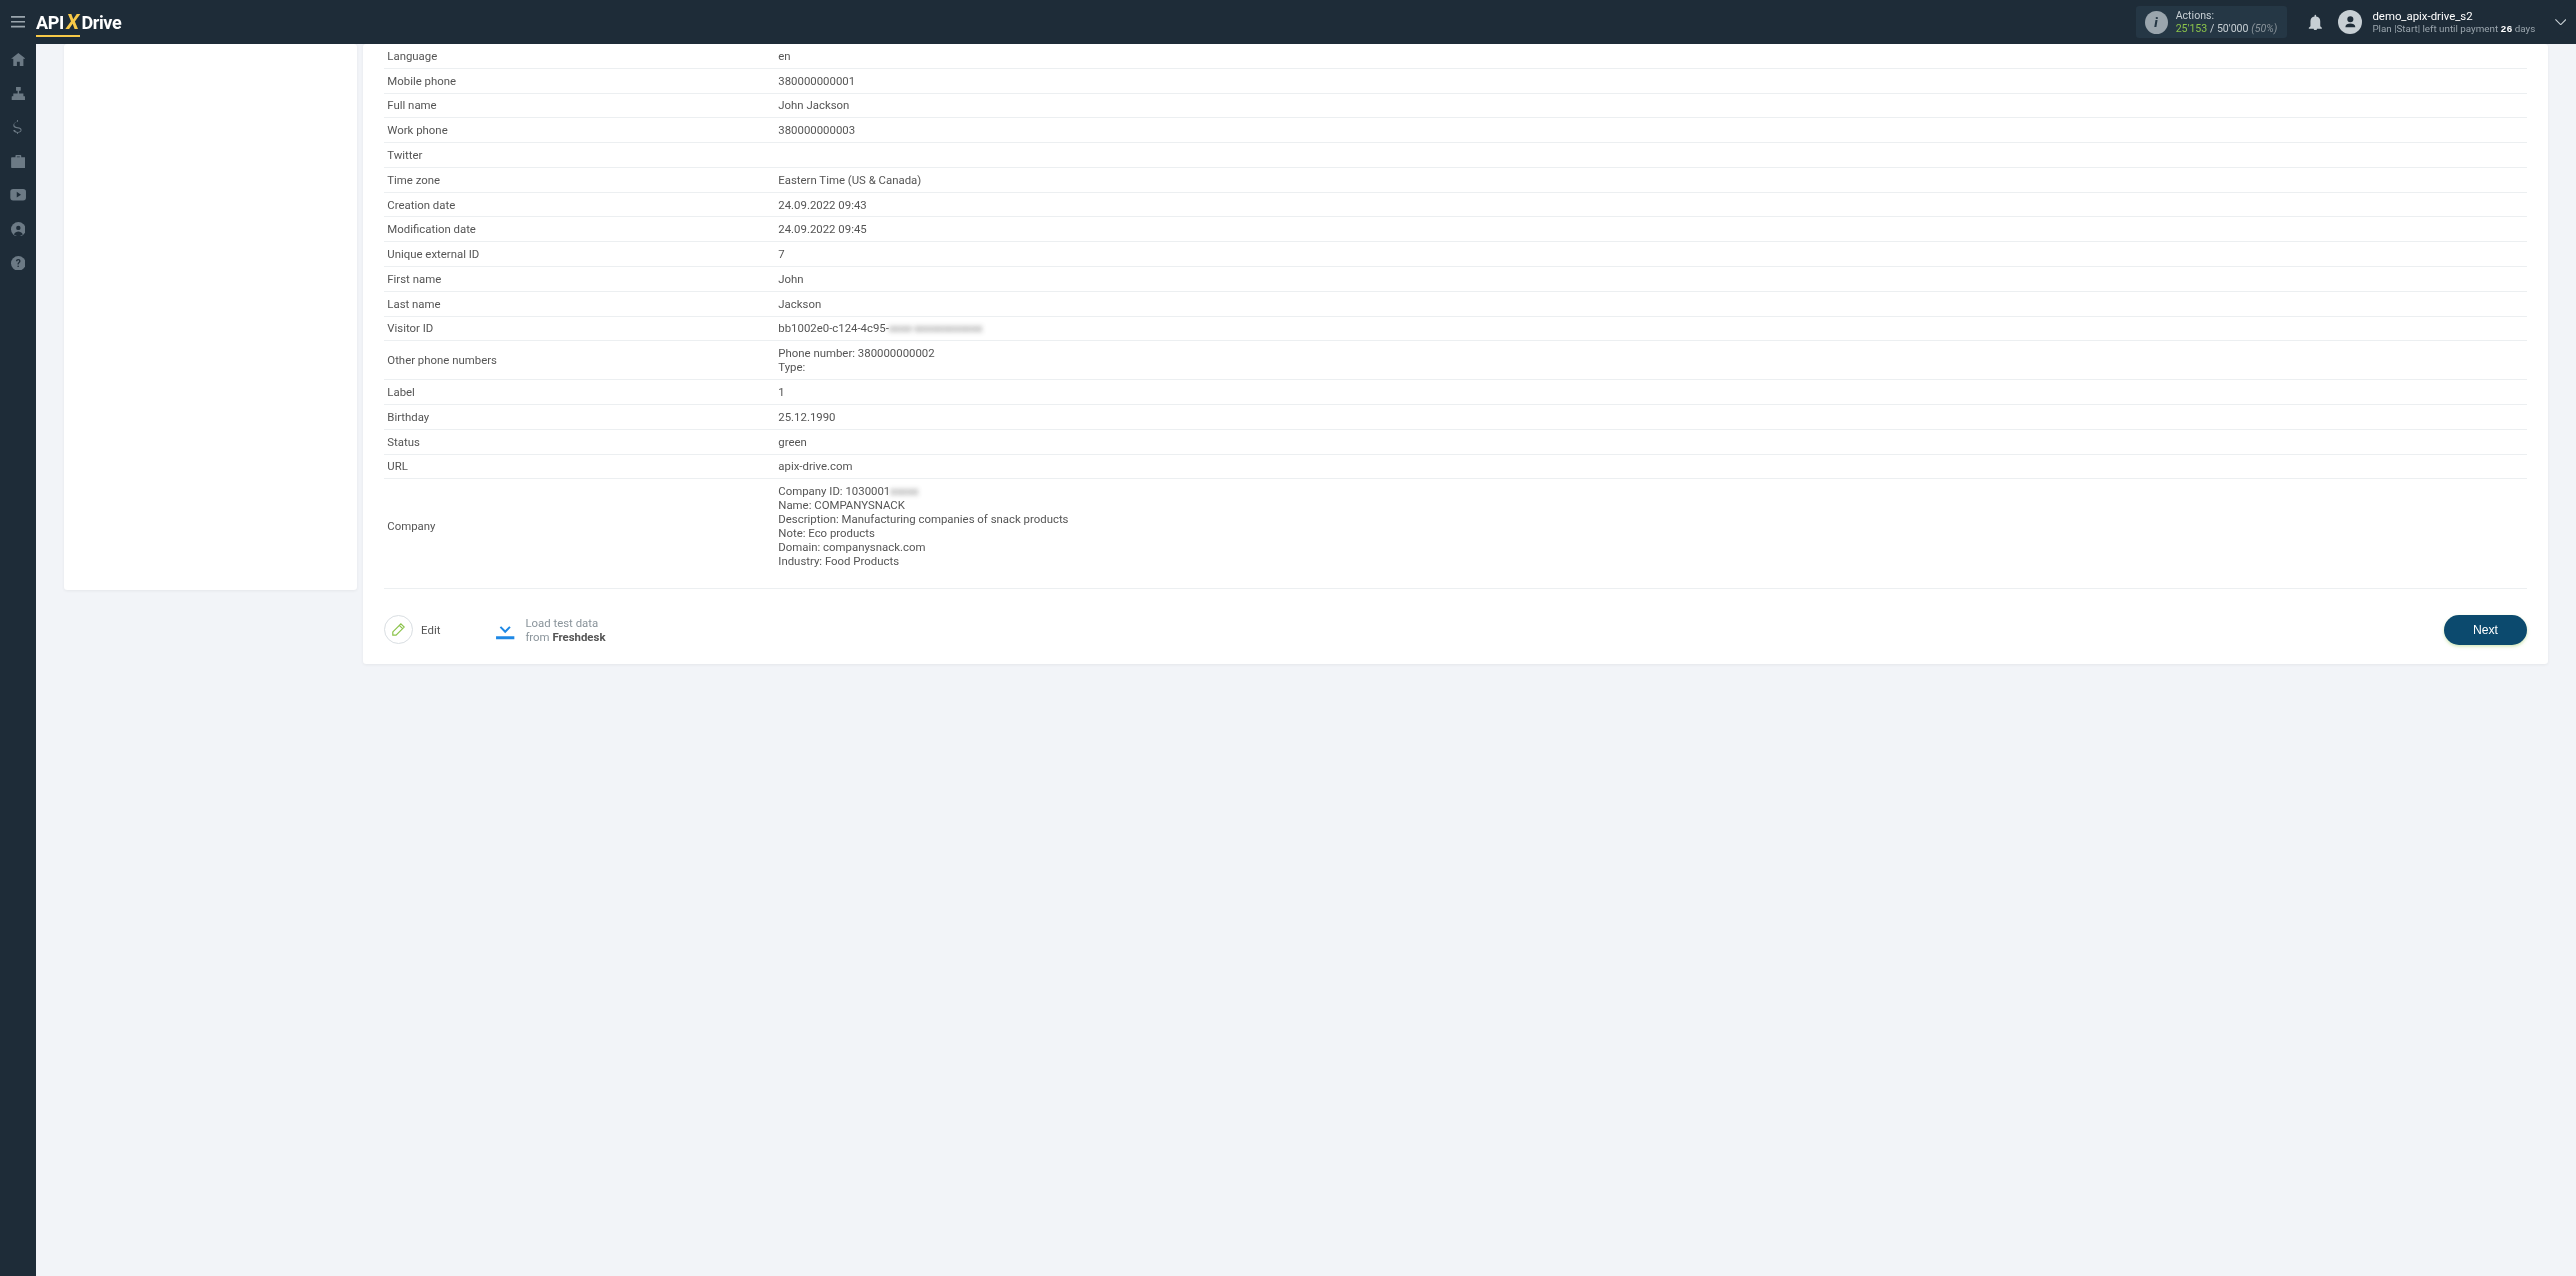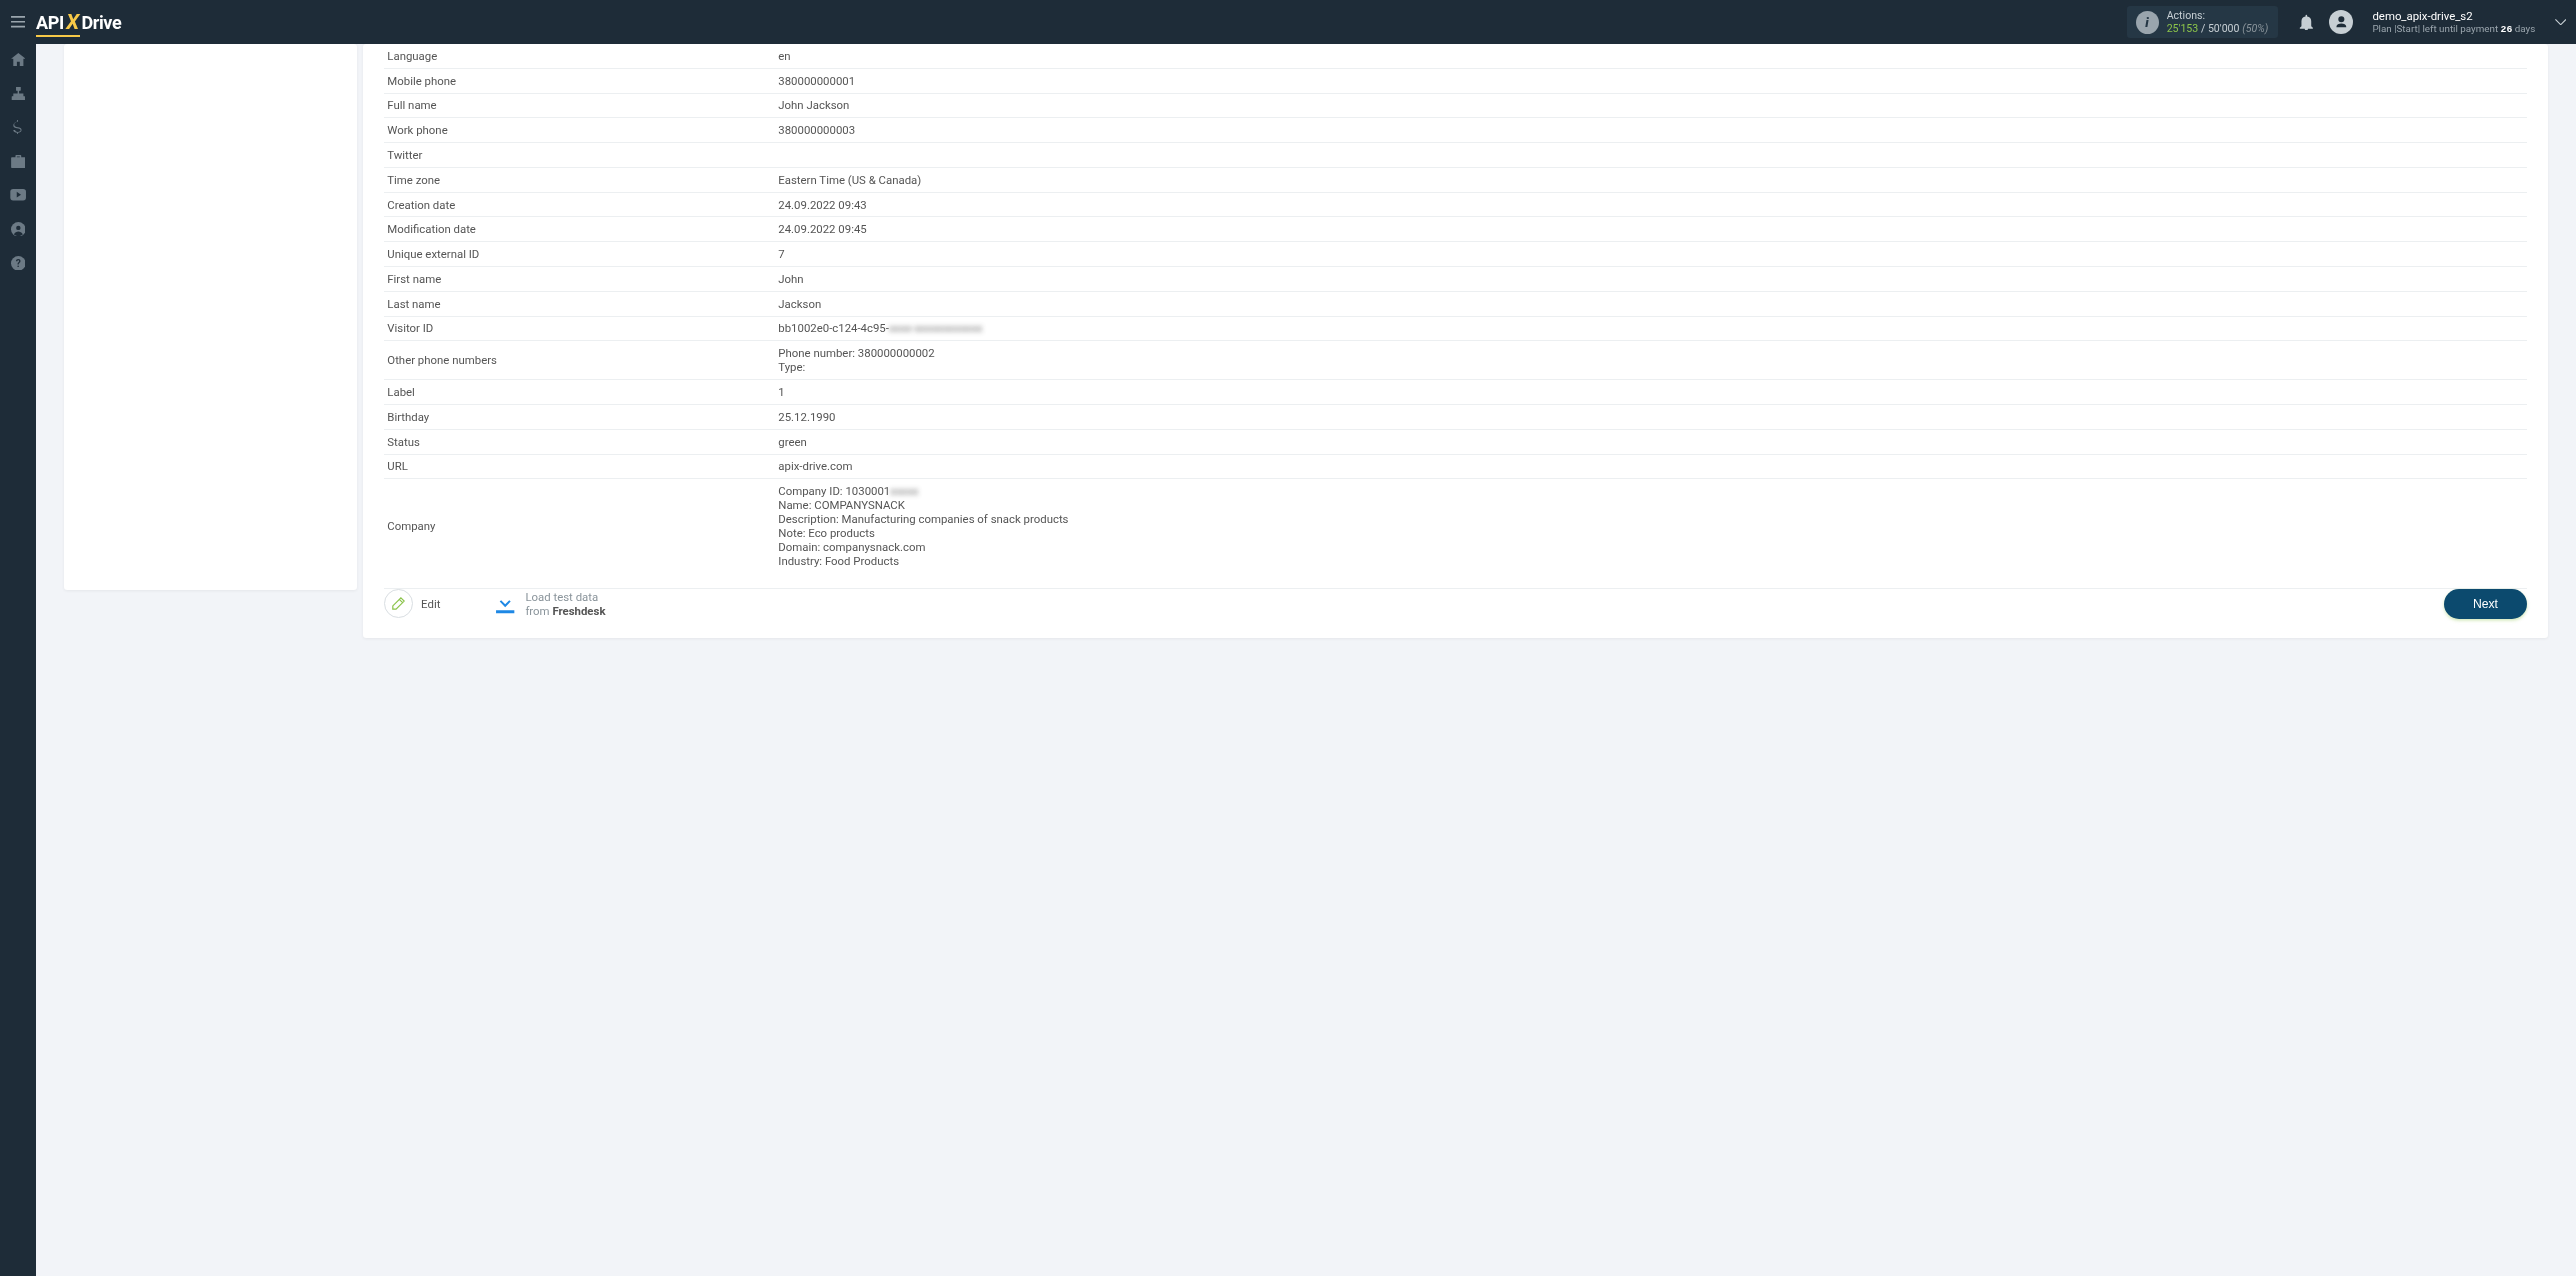--- a/index.html
+++ b/index.html
@@ -36,21 +36,21 @@
   .actions-icon {
     width:23px;height:23px;border-radius:50%;background:#9aa5ad;
     display:flex;align-items:center;justify-content:center;color:#253745;font-weight:900;font-size:13px;font-style:italic;
   }
   .actions-text .line1 { font-size:10.6px; color:#c7cfd4; }
   .actions-text .line2 { font-size:10.6px; }
   .actions-used { color:#8bc34a; }
   .actions-limit { color:#c7cfd4; }
   .actions-pct { color:#8a949b; font-style:italic; }
   .bell { width:33px; display:flex; align-items:center; justify-content:center; color:#c7cfd4; cursor:pointer;}
-  .user-block { display:flex; align-items:center; gap:19px; margin-left:6.5px; margin-right:9.8px; cursor:pointer;}
+  .user-block { display:flex; align-items:center; gap:10px; margin-left:6.5px; margin-right:9.8px; cursor:pointer;}
   .avatar { width:24.4px;height:24.4px;border-radius:50%;background:#c7cfd4;display:flex;align-items:center;justify-content:center;color:#1e2c38;}
   .user-text .uname { color:#fff; font-size:11.4px; }
   .user-text .plan { color:#9aa5ad; font-size:9.8px; }
   .user-text .plan .days { color:#fff; font-weight:600;font-family:Liberation Mono, monospace; }
   .chev { color:#c7cfd4; padding:0 9.8px; cursor:pointer;}
   
   .sidebar {
     position:fixed; top:42px; left:0; bottom:0; width:36px;
     background:#1e2c38; display:flex; flex-direction:column;
     z-index:5;
@@ -74,21 +74,21 @@
   table.data { width:100%; border-collapse:collapse; }
   table.data td {
     padding:4.9px 3.3px; font-size:11.4px; color:#555;
     border-bottom:0.8px solid #eceff1; vertical-align:middle;
   }
   table.data td.key { width:391px; }
   table.data tr:last-child td { border-bottom:none; }
   .blurred { filter:blur(2.4px); opacity:.8; }
   .footer-actions {
     display:flex; align-items:center; gap:19.5px; margin-top:14.7px;
-    border-top:0.8px solid #eceff1; padding-top:0;
+    border-top:0.8px solid #eceff1; padding-top:26px;
   }
   .edit-group { display:flex; align-items:center; gap:8.1px; cursor:pointer;}
   .edit-circle {
     width:29px;height:29px;border-radius:50%;border:0.8px solid #d9dee2;
     display:flex;align-items:center;justify-content:center;color:#8bc34a;
   }
   .load-group { display:flex; align-items:center; gap:8.1px; cursor:pointer; margin-left:33px;}
   .load-icon { color:#1e88e5; }
   .load-text .l1 { color:#8a949b; font-size:11.4px; }
   .load-text .l2 { color:#8a949b; font-size:11.4px; }

